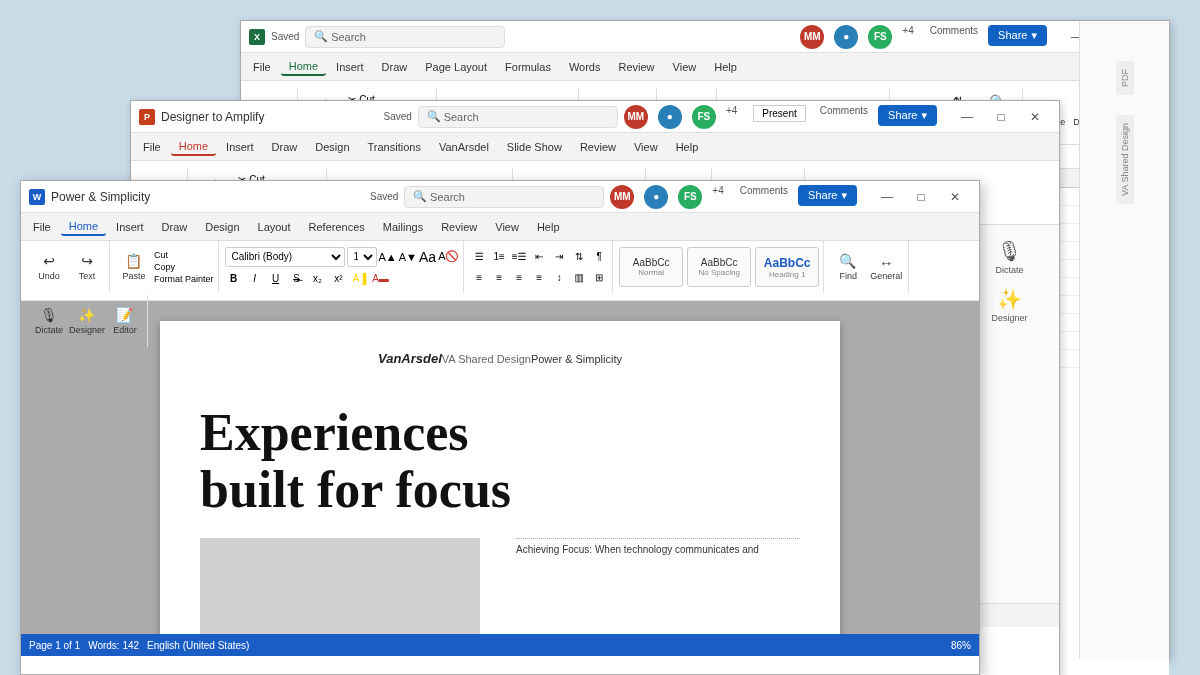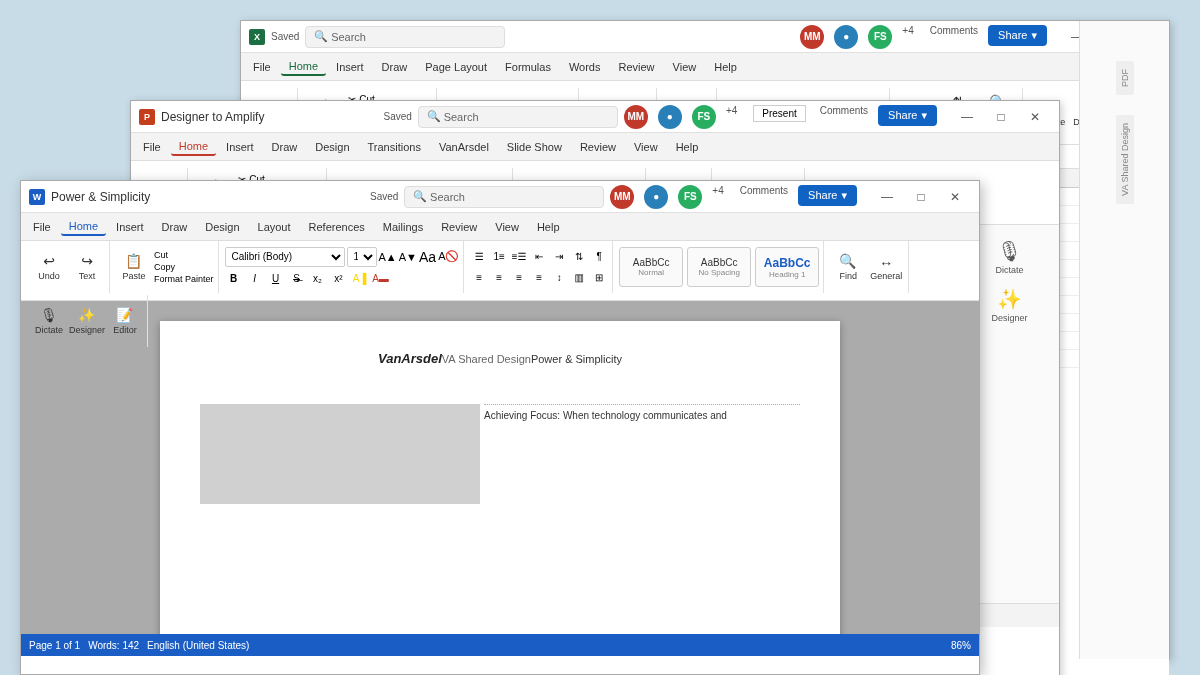--- a/index.html
+++ b/index.html
@@ -332,21 +332,21 @@
     .word-hero-title {
       font-size: 52px;
       font-weight: bold;
       color: #111;
       line-height: 1.1;
       font-family: Georgia, serif;
       margin-bottom: 20px;
     }
     .word-content-row {
       display: flex;
-      gap: 4px;
+      gap: 36px;
       margin-top: 18px;
     }
     .word-img-placeholder {
       width: 280px;
       height: 100px;
       background: #d0d0d0;
       flex-shrink: 0;
     }
     .word-text-content {
       flex: 1;
@@ -1049,20 +1049,24 @@
 
   <div class="word-doc-area">
     <div class="word-page">
 
       <div class="word-page-header">
         <span class="word-logo">VanArsdel</span>
         <span class="word-header-center">VA Shared Design</span>
         <span class="word-header-right">Power &amp; Simplicity</span>
       </div>
 
+      <div class="word-hero-title">
+        <div>Experiences</div>
+        <div>built for focus</div>
+      </div>
 
       <div class="word-content-row">
         <div class="word-img-placeholder"></div>
         <div class="word-text-content">
           <div class="dotted-line"></div>
           <span>Achieving Focus: When technology communicates and</span>
         </div>
       </div>
     </div>
   </div>

